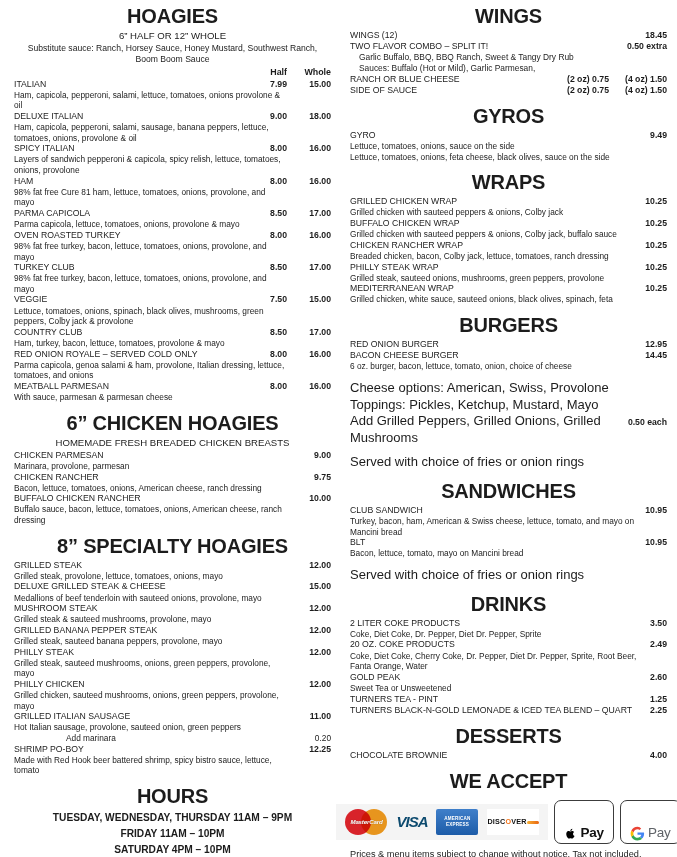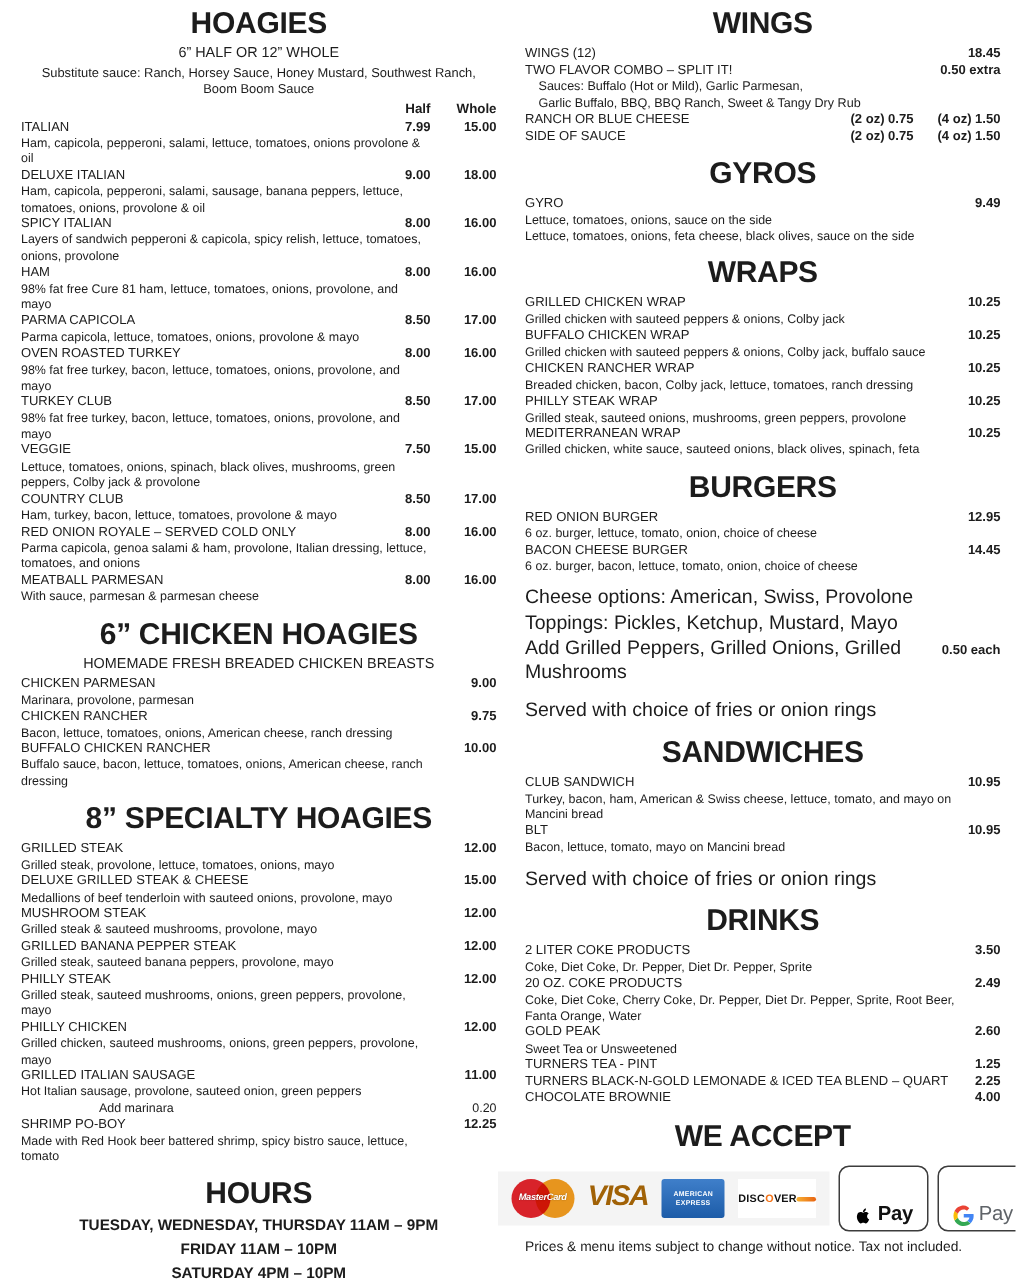--- a/index.html
+++ b/index.html
@@ -31,21 +31,21 @@
   .plain{font-size:13px}
   .hours-line{font-weight:700;text-align:center;font-size:10.2px;line-height:1.55}
   
   .pay-row{display:flex;align-items:center;justify-content:center;gap:6px;margin:7px 0 5px}
   .card-strip{display:flex;align-items:center;gap:9px;background:#f4f4f4;padding:5px 9px}
   .mc{position:relative;width:42px;height:26px}
   .mc .c1,.mc .c2{position:absolute;top:0;width:26px;height:26px;border-radius:50%}
   .mc .c1{left:0;background:#d8232a}
   .mc .c2{right:0;background:#f29c1f;mix-blend-mode:multiply}
   .mc .mtxt{position:absolute;left:0;right:0;top:9px;text-align:center;color:#fff;font-style:italic;font-weight:700;font-size:6.2px;letter-spacing:-0.2px;text-shadow:0 0 1px rgba(0,0,0,.4)}
-  .visa{font-size:19px;font-weight:800;font-style:italic;color:#a16207;letter-spacing:-1px}
+  .visa{font-size:15px;font-weight:800;font-style:italic;color:#0c4a6e;letter-spacing:-1px}
   .amex{width:42px;height:26px;border-radius:2px;background:linear-gradient(#3f7fca,#1d5ca8);color:#fff;display:flex;flex-direction:column;align-items:center;justify-content:center;text-align:center;font-size:4.6px;font-weight:700;line-height:1.2;letter-spacing:.2px}
   .disc{width:52px;height:26px;background:#fff;display:flex;flex-direction:row;align-items:center;justify-content:center}
   .disc .dtxt{font-size:7.2px;font-weight:800;letter-spacing:.2px;color:#111;line-height:1}
   .disc .dtxt .o{color:#f47216}
   .disc .swoosh{width:36px;height:3px;border-radius:2px;background:linear-gradient(90deg,#f8b133,#e86412);margin-top:2px}
   .badge{display:flex;align-items:flex-end;gap:3px;border:1.6px solid #3c3c3c;border-radius:7px;padding:2px 9px;background:#fff;height:44px;box-sizing:border-box}
   .badge .paytxt{font-size:13.5px;font-weight:600;color:#111;letter-spacing:-0.2px}
   .badge.gpay .paytxt{color:#5f6368;font-weight:500}
   .foot{text-align:left;font-size:9.2px;margin-top:3px}
 </style>
@@ -293,22 +293,22 @@
           <div class="row">
             <span class="nm">WINGS (12)</span>
             <span class="pr">18.45</span>
           </div>
 
           <div class="row">
             <span class="nm">TWO FLAVOR COMBO – SPLIT IT!</span>
             <span class="pr">0.50 extra</span>
           </div>
         </div>
+      <div class="note-ind">Garlic Buffalo, BBQ, BBQ Ranch, Sweet &amp; Tangy Dry Rub</div>
       <div class="note-ind">Sauces: Buffalo (Hot or Mild), Garlic Parmesan,</div>
-      <div class="note-ind">Garlic Buffalo, BBQ, BBQ Ranch, Sweet &amp; Tangy Dry Rub</div>
       <div>
 
           <div class="row">
             <span class="nm">RANCH OR BLUE CHEESE</span>
             <span class="pr p1">(2 oz) 0.75</span>
             <span class="pr p2">(4 oz) 1.50</span>
           </div>
 
           <div class="row">
             <span class="nm">SIDE OF SAUCE</span>
@@ -384,21 +384,20 @@
 
     <section>
       <h2 class="sec">BURGERS</h2>
       <div>
 
           <div class="mi">
             <div class="row">
               <span class="nm">RED ONION BURGER</span>
               <span class="pr">12.95</span>
             </div>
-            <div class="desc">6 oz. burger, lettuce, tomato, onion, choice of cheese</div>
           </div>
 
           <div class="mi">
             <div class="row">
               <span class="nm">BACON CHEESE BURGER</span>
               <span class="pr">14.45</span>
             </div>
             <div class="desc">6 oz. burger, bacon, lettuce, tomato, onion, choice of cheese</div>
           </div>
         </div>
@@ -477,20 +476,21 @@
             <div class="row">
               <span class="nm">TURNERS BLACK-N-GOLD LEMONADE &amp; ICED TEA BLEND – QUART</span>
               <span class="pr">2.25</span>
             </div>
             <div class="desc"></div>
           </div>
         </div>
     </section>
 
     <section>
+      <h2 class="sec">DESSERTS</h2>
       <div>
 
           <div class="row">
             <span class="nm">CHOCOLATE BROWNIE</span>
             <span class="pr">4.00</span>
           </div>
         </div>
     </section>
 
     <section>

